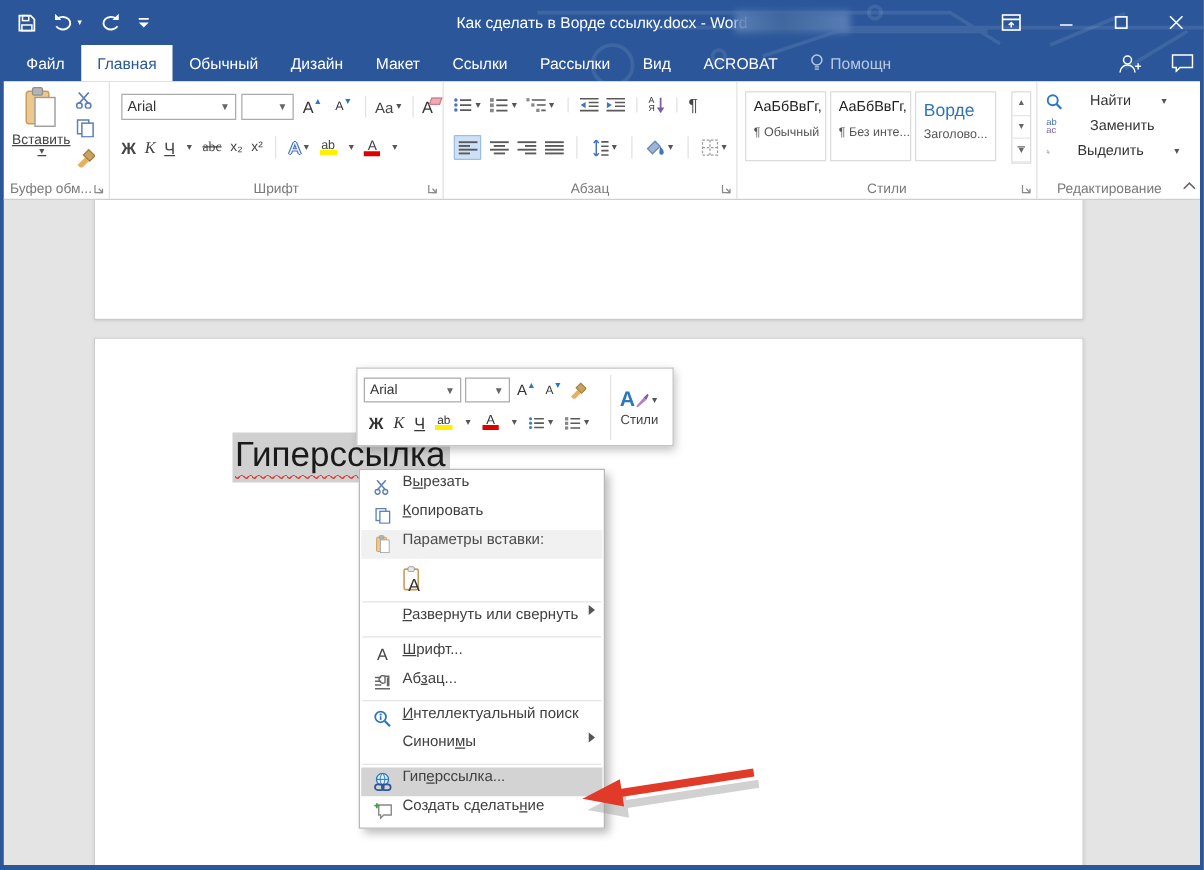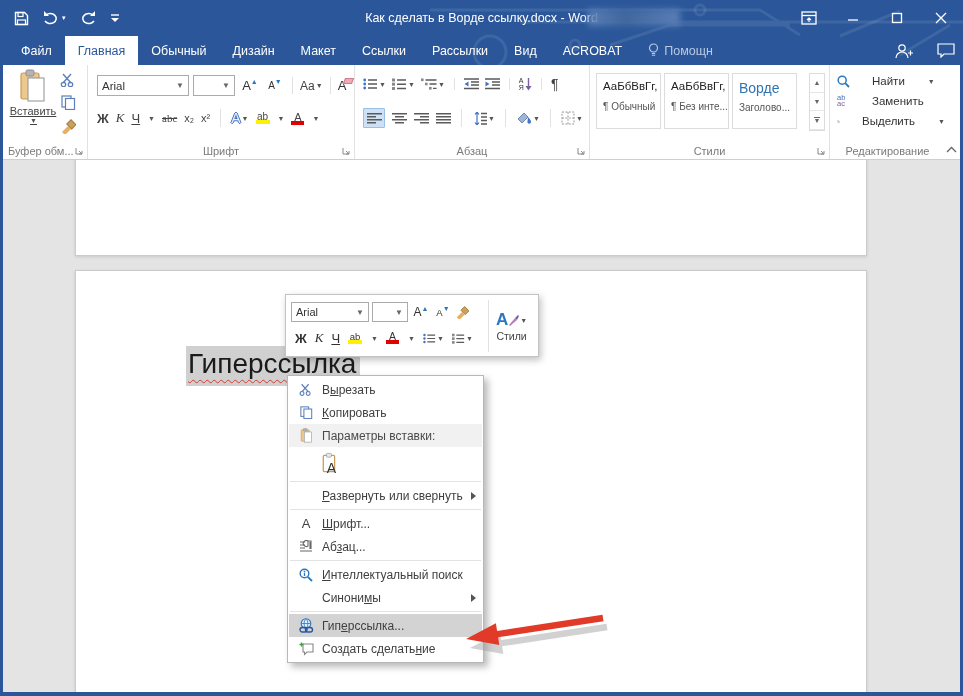--- a/index.html
+++ b/index.html
@@ -84,21 +84,21 @@
   .minitb { position:absolute; left:282px; top:134px; width:254px; height:63px; background:#fff;
             border:1px solid #c3c3c3; box-shadow:2px 3px 7px rgba(0,0,0,.25); padding:4px 3px 2px 5px; }
   .mtrow { display:flex; align-items:center; height:26px; gap:3px; }
   .mtbtn { display:inline-flex; align-items:center; justify-content:center; color:#333; }
   .mt-styles { position:absolute; right:4px; top:5px; width:46px; height:52px; display:flex; flex-direction:column;
                align-items:center; justify-content:center; border-left:1px solid #e2e2e2; font-size:10.5px; color:#444; }
 
   
   .menu { position:absolute; left:284px; top:215px; width:197px; background:#fff; border:1px solid #b8b8b8;
           box-shadow:4px 4px 7px rgba(0,0,0,.28); padding:2px 1px; font-size:12px; color:#404040; }
-  .mi { height:23px; display:flex; align-items:center; padding:0 6px 0 7px; white-space:nowrap; }
+  .mi { height:23px; display:flex; padding:0 6px 0 7px; white-space:nowrap; }
   .mi .ico { width:20px; flex:0 0 20px; display:flex; align-items:center; justify-content:center; }
   .mi .lbl { margin-left:6px; }
   .mi.hl { background:#d3d3d3; }
   .mi.hdr { background:#f1f1f1; color:#4a4a4a; }
   .msep { height:1px; background:#e3e3e3; margin:2px 1px; }
   .subarr { margin-left:auto; width:0; height:0; border-left:5px solid #555; border-top:4px solid transparent;
             border-bottom:4px solid transparent; }
   .ak { text-decoration:underline; }
   .paste-opt-row { height:32px; display:flex; align-items:center; padding-left:33px; }
   .paste-opt { width:27px; height:27px; display:flex; align-items:center; justify-content:center; }

